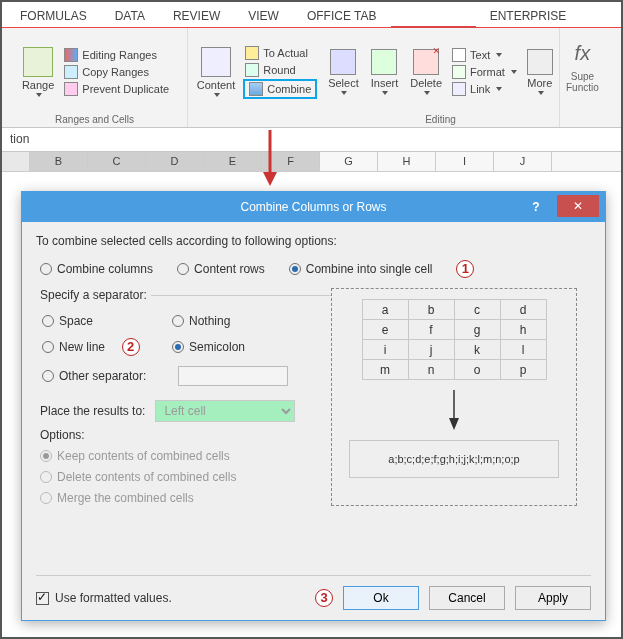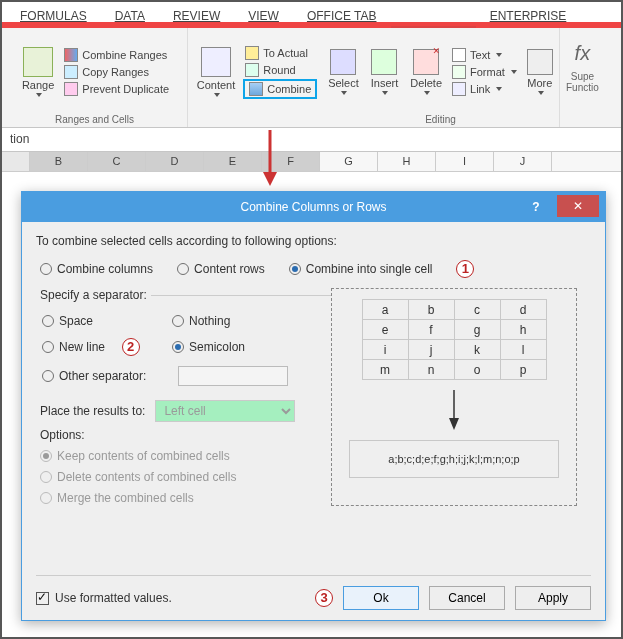--- a/index.html
+++ b/index.html
@@ -1,19 +1,19 @@
 <!DOCTYPE html>
 <html><head>
 <meta charset="utf-8">
 <style>
 * { box-sizing: border-box; margin: 0; padding: 0; font-family: "Segoe UI", Tahoma, sans-serif; }
 body { background: #fff; width: 623px; height: 639px; overflow: hidden; position: relative; border: 2px solid #575757; }
 
 
-.tabs { display: flex; gap: 0; padding: 3px 4px 0 4px; background: #fff; font-size: 12px; color: #444; border-bottom: 6px solid #ef4444; height: 26px; text-decoration: underline; }
+.tabs { display: flex; gap: 0; padding: 3px 4px 0 4px; background: #fff; font-size: 12px; color: #444; border-bottom: 1px solid #ef4444; height: 26px; }
 .tabs span { padding: 4px 14px; cursor: pointer; text-transform: uppercase; }
 .tabs .active { color: #1a7f37; border: 2px solid #d44; border-bottom: 1px solid #fff; position: relative; top: 1px; background:#bef264; padding: 0 12px; margin-top: 20px;}
 
 
 .ribbon { display: flex; background: #f3f3f3; border-bottom: 1px solid #c6c6c6; height: 100px; font-size: 11px; color:#444; position: relative;}
 .group { display:flex; flex-direction:column; align-items:center; border-right:1px solid #ddd; padding:4px 6px 2px 6px; }
 .group-body { display:flex; align-items:center; gap:4px; flex:1; }
 .group-label { font-size: 10px; color: #666; margin-top:2px; }
 .big-btn { display:flex; flex-direction:column; align-items:center; gap:2px; padding:2px 4px; cursor:pointer; }
 .big-btn .ico { width:30px; height:30px; }
@@ -110,21 +110,21 @@
   <div class="group" style="width:186px">
     <div class="group-body">
       <div class="big-btn">
         <span class="ico i-range" style="width:30px;height:30px"></span>
         <span>Range</span>
           <span class="caret"></span>
       </div>
       <div class="small-list">
         <div class="small-btn">
             <span class="ico i-compare"></span>
-            <span>Combine Ranges</span>
+            <span>Editing Ranges</span>
           </div>
         <div class="small-btn">
             <span class="ico i-copy"></span>
             <span>Copy Ranges</span>
           </div>
         <div class="small-btn">
             <span class="ico i-prevent"></span>
             <span>Prevent Duplicate</span>
           </div>
       </div>

